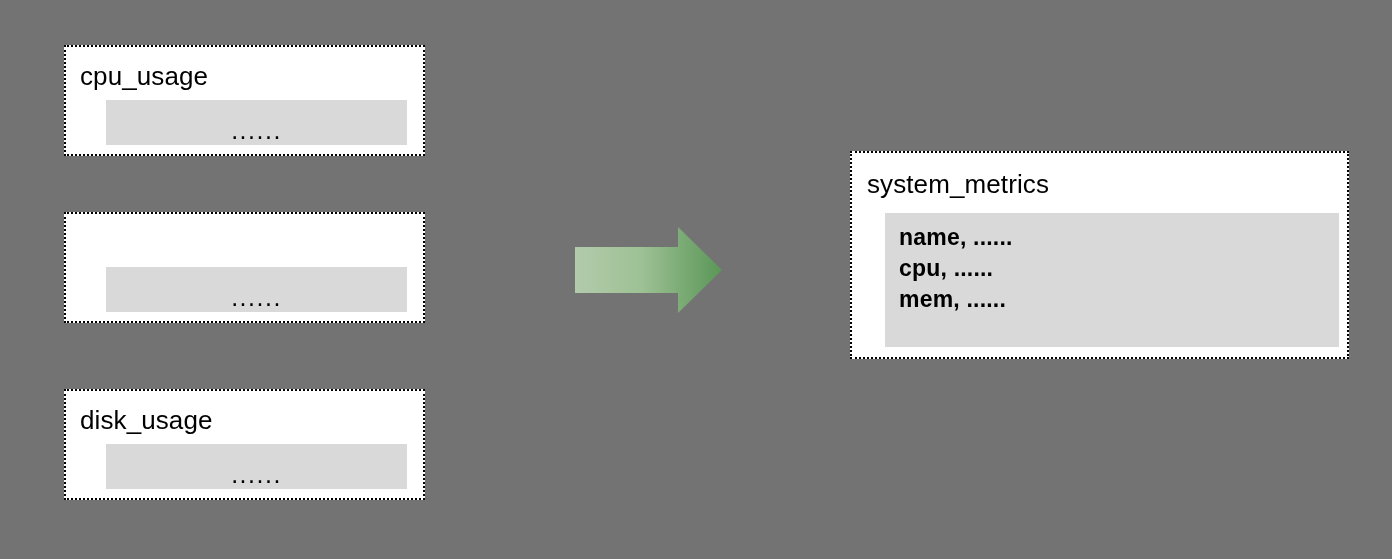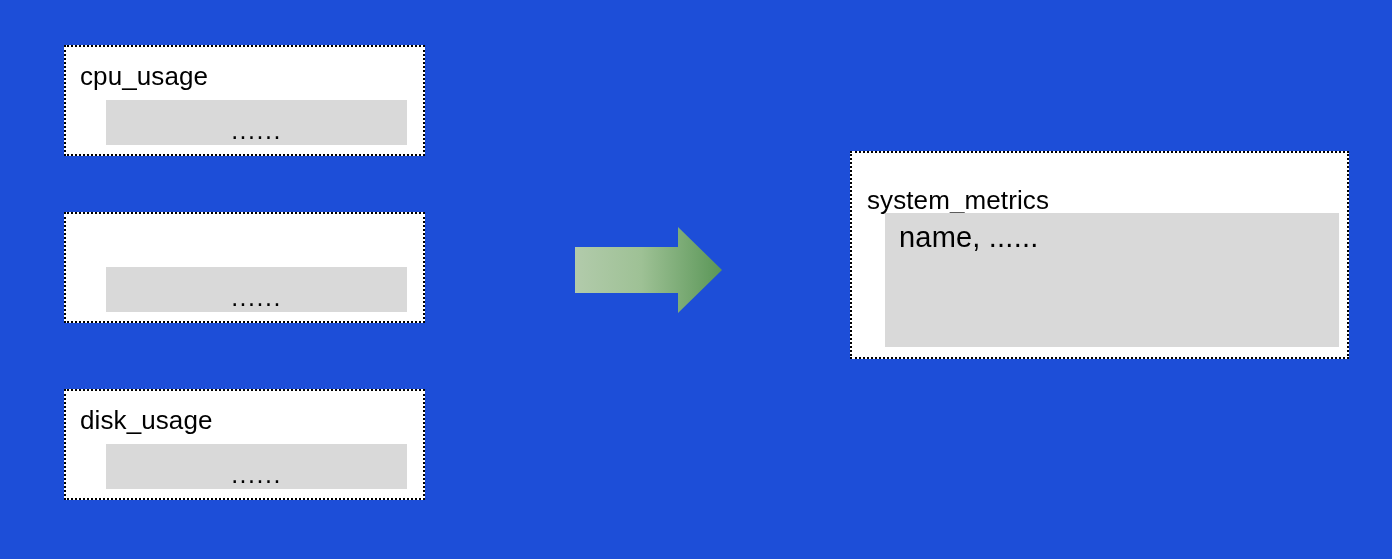--- a/index.html
+++ b/index.html
@@ -10,21 +10,21 @@
   }
   body {
     font-family: "Liberation Sans", sans-serif;
     color: #000000;
     -webkit-font-smoothing: antialiased;
   }
   #canvas {
     position: relative;
     width: 1392px;
     height: 559px;
-    background: #1d4ed8;
+    background: #737373;
     overflow: hidden;
   }
 
   
   .node {
     position: absolute;
     box-sizing: border-box;
     border: 2px dotted #000000;
     background: #ffffff;
   }
@@ -71,35 +71,36 @@
     color: #000000;
   }
 
   
   .target-node {
     width: 499px;
     height: 208px;
   }
   .target-node .node-title {
     left: 15px;
-    top: 32px;
+    top: 16px;
   }
   .target-node .body-box {
     left: 33px;
     top: 60px;
     width: 454px;
     height: 134px;
     padding: 9px 0 0 14px;
   }
   .field-line {
-    font-size: 29px;
+    font-size: 23px;
     line-height: 31px;
     color: #000000;
     white-space: nowrap;
     letter-spacing: 0.2px;
+    font-weight: bold;
   }
 
   
   #arrow {
     position: absolute;
     left: 574px;
     top: 225px;
     width: 150px;
     height: 90px;
   }
@@ -139,16 +140,18 @@
         </linearGradient>
       </defs>
       <polygon points="1,22 104,22 104,2 148,45 104,88 104,68 1,68" fill="url(#arrowGrad)"></polygon>
     </svg>
   </div>
 
   <div class="node target-node" style="left:850px; top:151px;">
     <div class="node-title">system_metrics</div>
     <div class="body-box">
       <div class="field-line">name, ......</div>
+      <div class="field-line">cpu, ......</div>
+      <div class="field-line">mem, ......</div>
     </div>
   </div>
 
 </div>
 
 </body></html>

